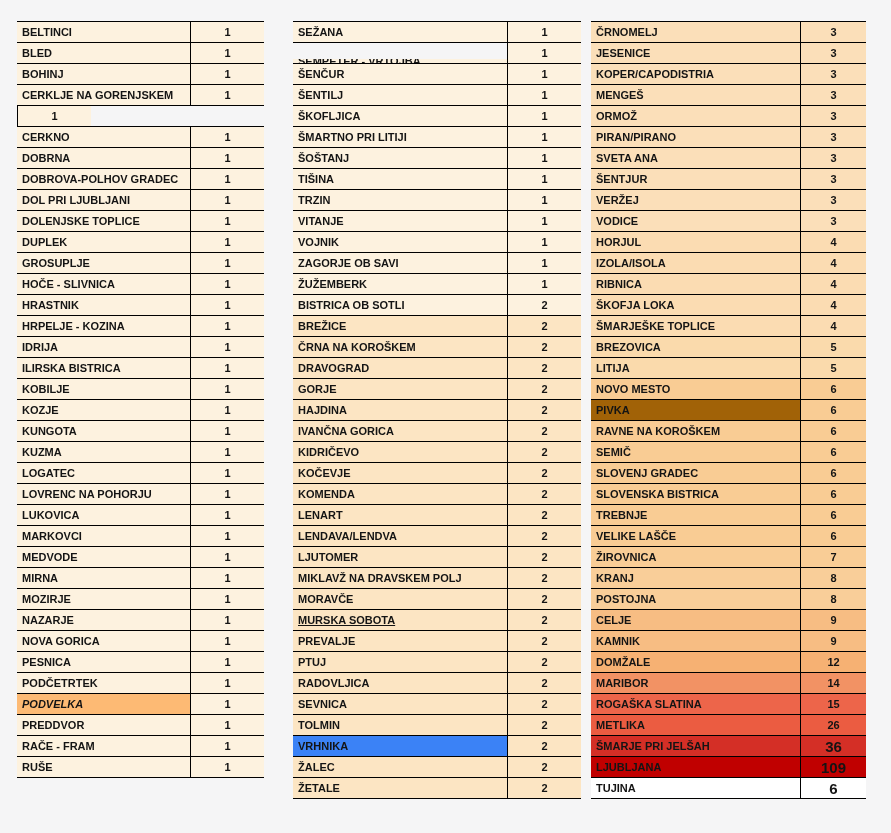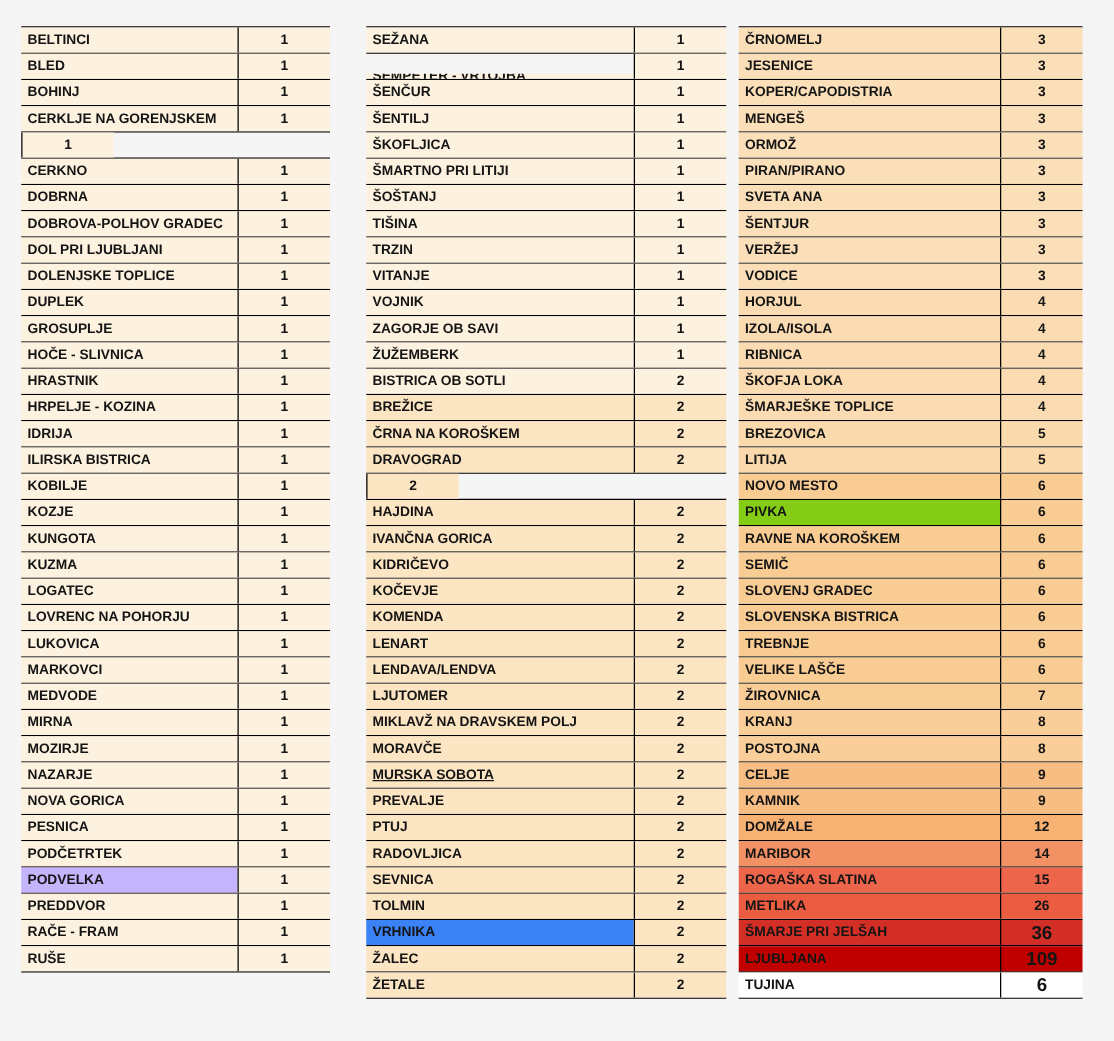--- a/index.html
+++ b/index.html
@@ -172,21 +172,21 @@
     </div>
     <div class="row">
       <div class="cell name" style="background: rgb(253, 242, 223);">PESNICA</div>
       <div class="cell val" style="background: rgb(253, 242, 223);">1</div>
     </div>
     <div class="row">
       <div class="cell name" style="background: rgb(253, 242, 223);">PODČETRTEK</div>
       <div class="cell val" style="background: rgb(253, 242, 223);">1</div>
     </div>
     <div class="row">
-      <div class="cell name" style="background: #c4b5fd;">PODVELKA</div>
+      <div class="cell name" style="background: #fdba74; font-style: italic;">PODVELKA</div>
       <div class="cell val" style="background: rgb(253, 242, 223);">1</div>
     </div>
     <div class="row">
       <div class="cell name" style="background: rgb(253, 242, 223);">PREDDVOR</div>
       <div class="cell val" style="background: rgb(253, 242, 223);">1</div>
     </div>
     <div class="row">
       <div class="cell name" style="background: rgb(253, 242, 223);">RAČE - FRAM</div>
       <div class="cell val" style="background: rgb(253, 242, 223);">1</div>
     </div>
@@ -258,20 +258,21 @@
     </div>
     <div class="row">
       <div class="cell name" style="background: rgb(252, 229, 195);">ČRNA NA KOROŠKEM</div>
       <div class="cell val" style="background: rgb(252, 229, 195);">2</div>
     </div>
     <div class="row">
       <div class="cell name" style="background: rgb(252, 229, 195);">DRAVOGRAD</div>
       <div class="cell val" style="background: rgb(252, 229, 195);">2</div>
     </div>
     <div class="row">
+      <div class="cell name" style="background: rgb(252, 229, 195);">GORJE</div>
       <div class="cell val" style="background: rgb(252, 229, 195);">2</div>
     </div>
     <div class="row">
       <div class="cell name" style="background: rgb(252, 229, 195);">HAJDINA</div>
       <div class="cell val" style="background: rgb(252, 229, 195);">2</div>
     </div>
     <div class="row">
       <div class="cell name" style="background: rgb(252, 229, 195);">IVANČNA GORICA</div>
       <div class="cell val" style="background: rgb(252, 229, 195);">2</div>
     </div>
@@ -411,21 +412,21 @@
     </div>
     <div class="row">
       <div class="cell name" style="background: rgb(250, 218, 172);">LITIJA</div>
       <div class="cell val" style="background: rgb(250, 218, 172);">5</div>
     </div>
     <div class="row">
       <div class="cell name" style="background: rgb(249, 204, 148);">NOVO MESTO</div>
       <div class="cell val" style="background: rgb(249, 204, 148);">6</div>
     </div>
     <div class="row">
-      <div class="cell name" style="background: #84cc16;">PIVKA</div>
+      <div class="cell name" style="background: #a16207;">PIVKA</div>
       <div class="cell val" style="background: rgb(249, 204, 148);">6</div>
     </div>
     <div class="row">
       <div class="cell name" style="background: rgb(249, 204, 148);">RAVNE NA KOROŠKEM</div>
       <div class="cell val" style="background: rgb(249, 204, 148);">6</div>
     </div>
     <div class="row">
       <div class="cell name" style="background: rgb(249, 204, 148);">SEMIČ</div>
       <div class="cell val" style="background: rgb(249, 204, 148);">6</div>
     </div>

